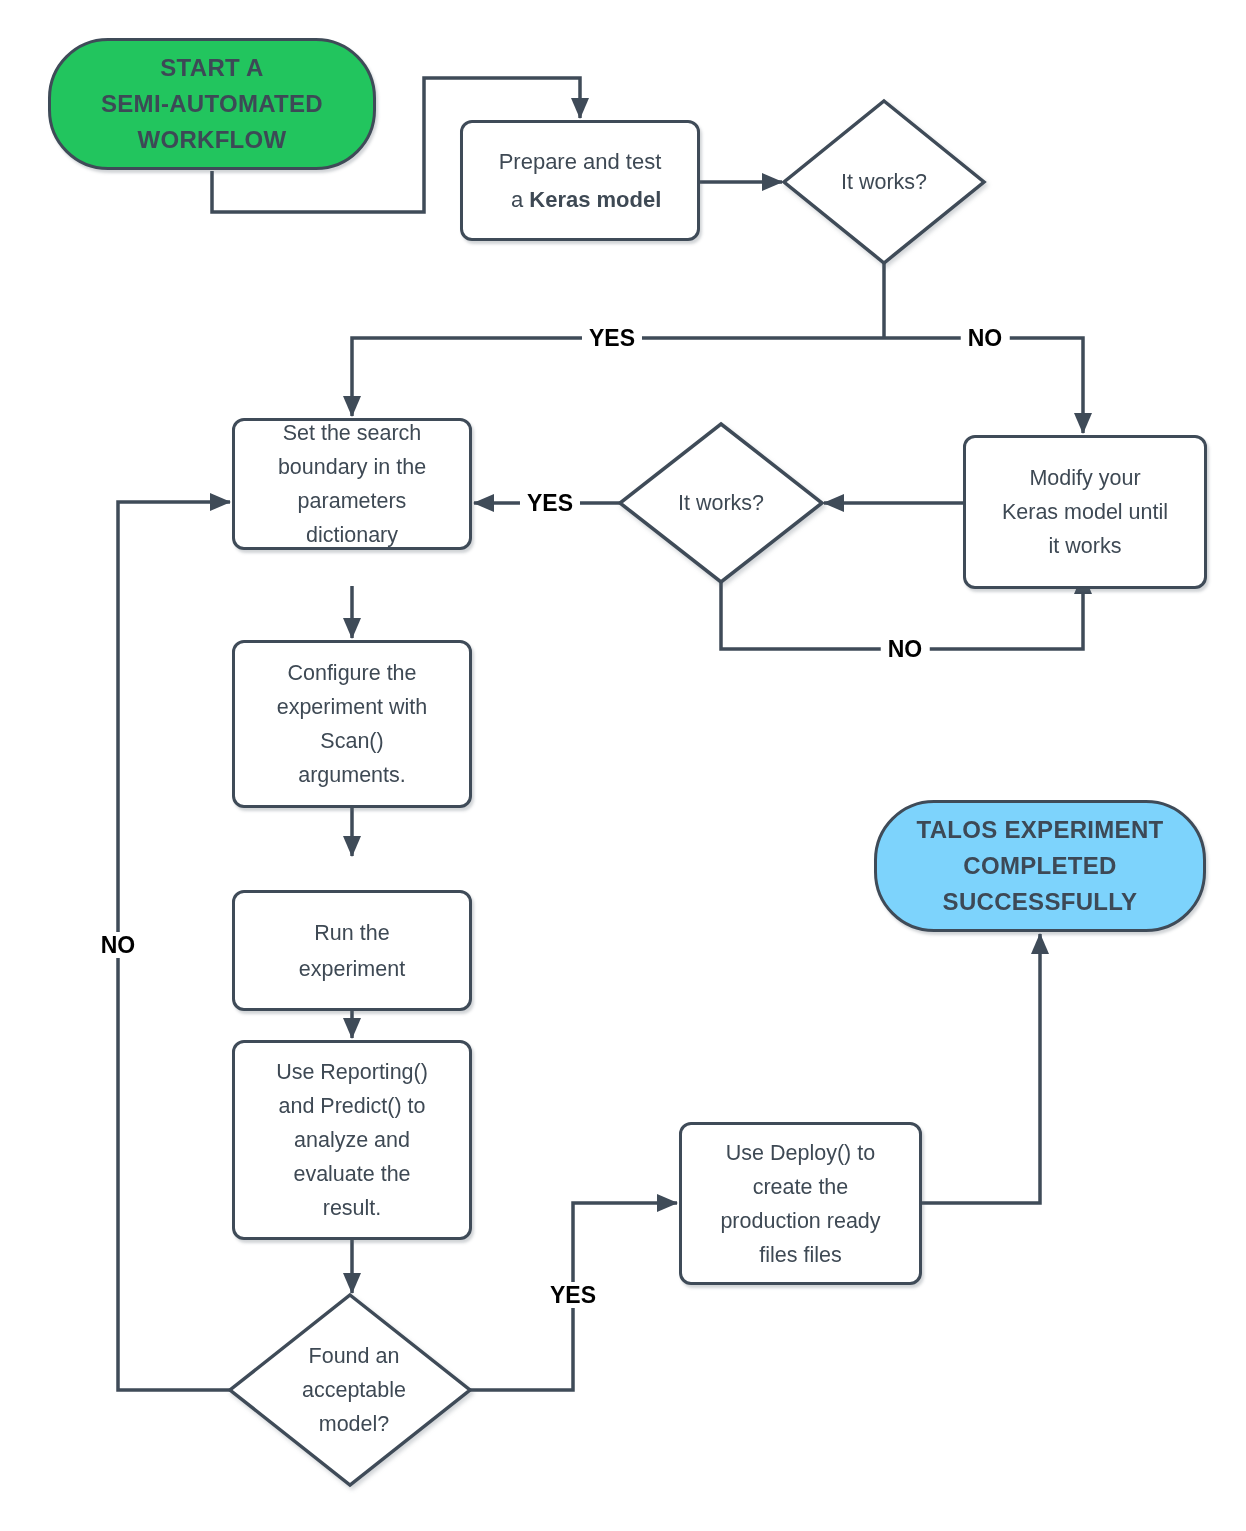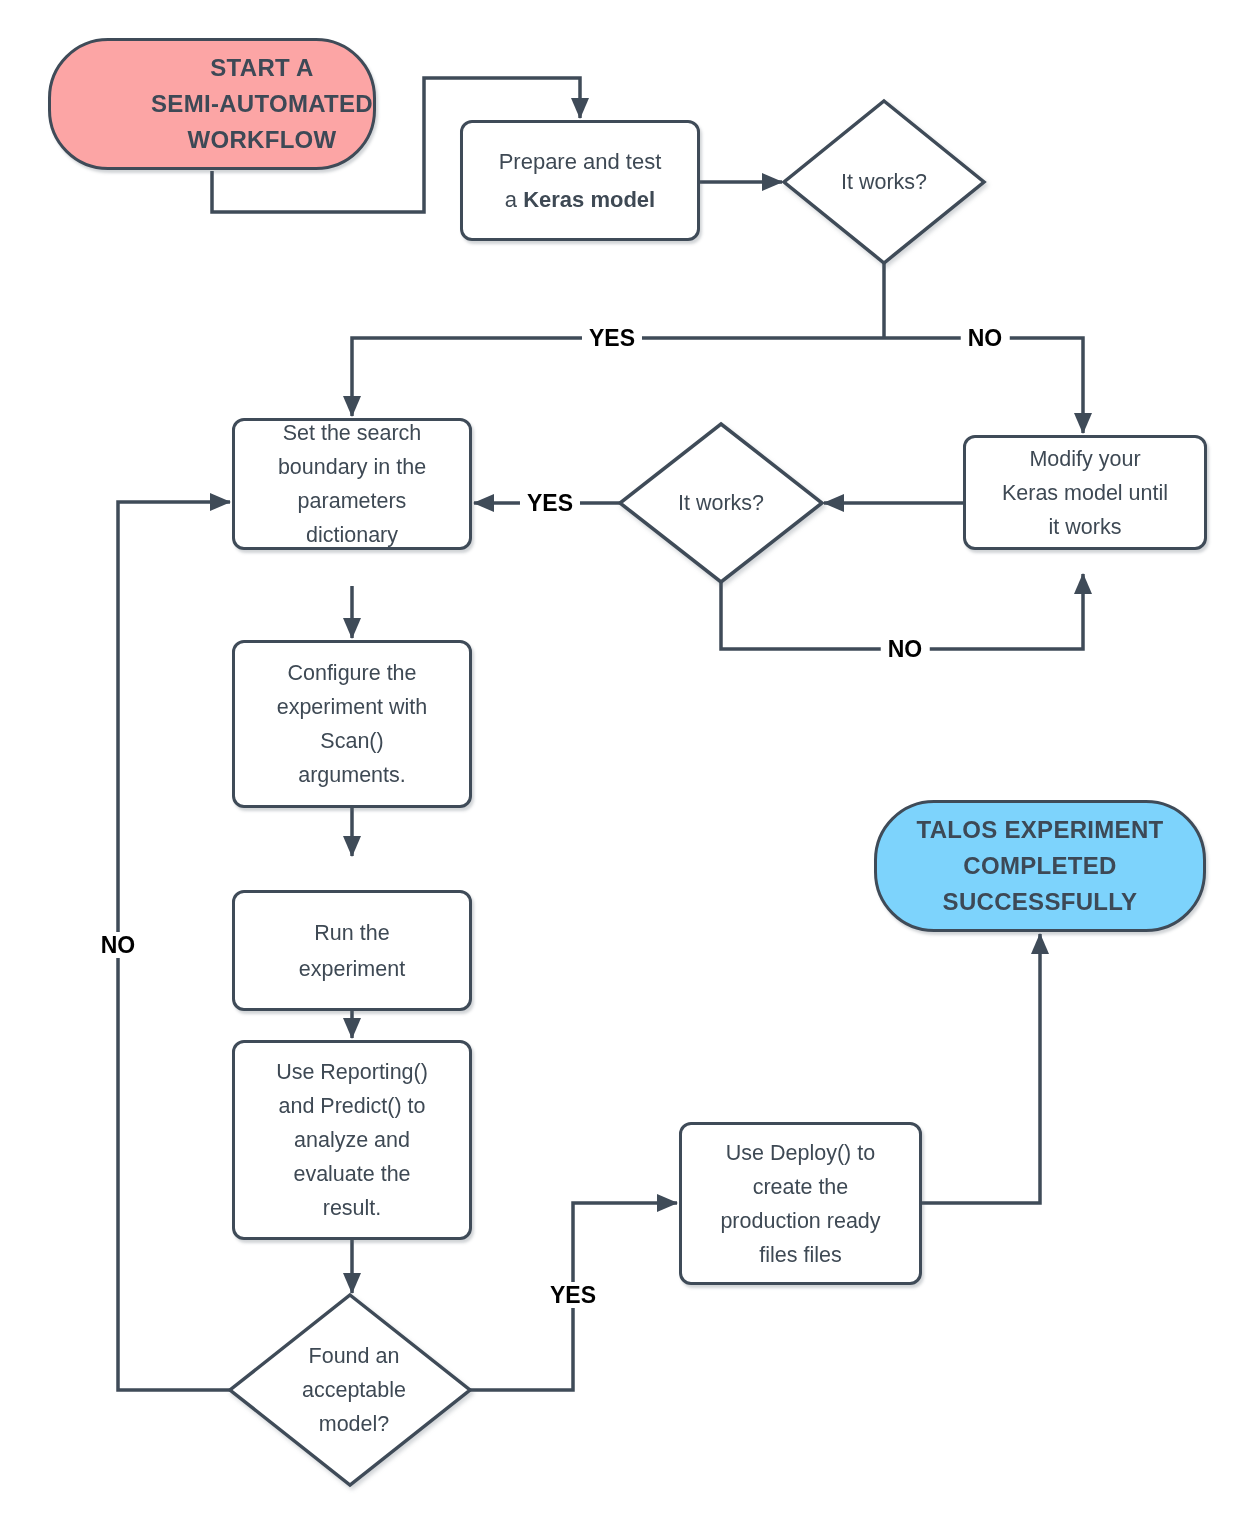--- a/index.html
+++ b/index.html
@@ -14,21 +14,21 @@
     position:absolute;display:flex;align-items:center;justify-content:center;
     text-align:center;box-sizing:border-box;background:#ffffff;
     border:3.5px solid #3F4B58;border-radius:12px;
     box-shadow:2px 3px 3px rgba(90,100,112,0.28);
   }
   .node .txt{white-space:pre-line;font-size:21.5px;line-height:34px;color:#3E4954;}
   .box-prepare .txt{line-height:38px;font-size:22px;}
   .box-run .txt{line-height:36px;}
   .terminal{border-radius:60px;}
   .terminal .txt{font-weight:bold;font-size:24px;line-height:36px;color:#3D4956;letter-spacing:0.3px;}
-  .t-start{background:#fca5a5;justify-content:flex-end;}
+  .t-start{background:#22c55e;}
   .t-end{background:#7dd3fc;}
   .dtext{
     position:absolute;transform:translate(-50%,-50%);text-align:center;
     white-space:pre-line;font-size:21.5px;line-height:34px;color:#3E4954;pointer-events:none;
   }
   .elabel{
     position:absolute;transform:translate(-50%,-50%);
     font-weight:bold;font-size:23px;color:#000000;background:#ffffff;
     padding:0 7px;line-height:26px;
   }
@@ -71,32 +71,32 @@
 SEMI-AUTOMATED
 WORKFLOW</span>
   </div>
 
   <div class="node terminal t-end" style="left:874px;top:800px;width:332px;height:132px;">
     <span class="txt">TALOS EXPERIMENT
 COMPLETED
 SUCCESSFULLY</span>
   </div>
 
-  <div class="node box-prepare" style="left:460px;top:120px;width:240px;height:121px;">
+  <div class="node box-prepare" style="left:460px;top:120px;width:240px;height:121px;text-align:right;">
     <span class="txt"><span>Prepare and test</span><br><span>a </span><b>Keras model</b></span>
   </div>
 
   <div class="node" style="left:232px;top:418px;width:240px;height:132px;">
     <span class="txt">Set the search
 boundary in the
 parameters
 dictionary</span>
   </div>
 
-  <div class="node" style="left:963px;top:435px;width:244px;height:115px;">
+  <div class="node" style="left:963px;top:435px;width:244px;height:154px;">
     <span class="txt">Modify your
 Keras model until
 it works</span>
   </div>
 
   <div class="node" style="left:232px;top:640px;width:240px;height:168px;">
     <span class="txt">Configure the
 experiment with
 Scan()
 arguments.</span>

